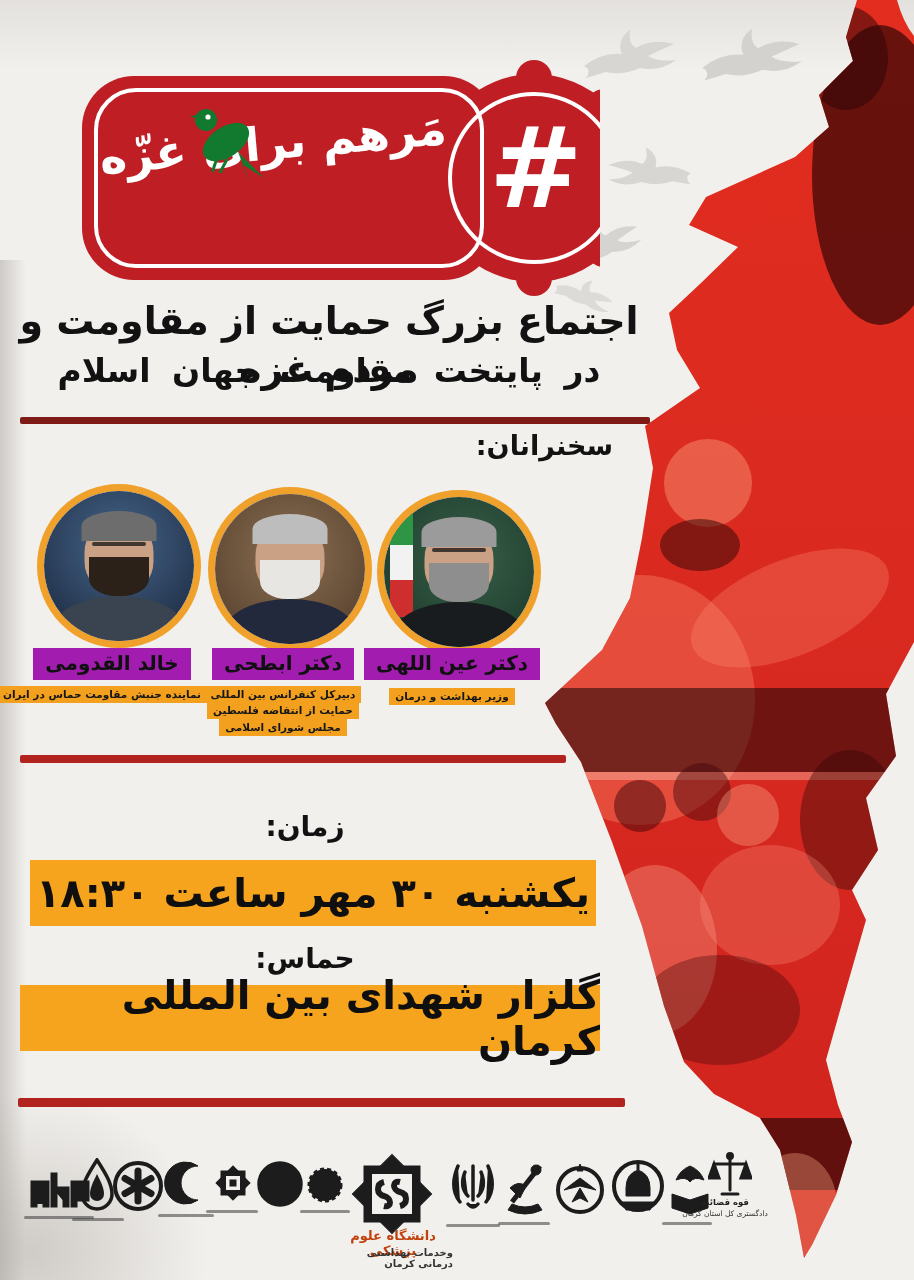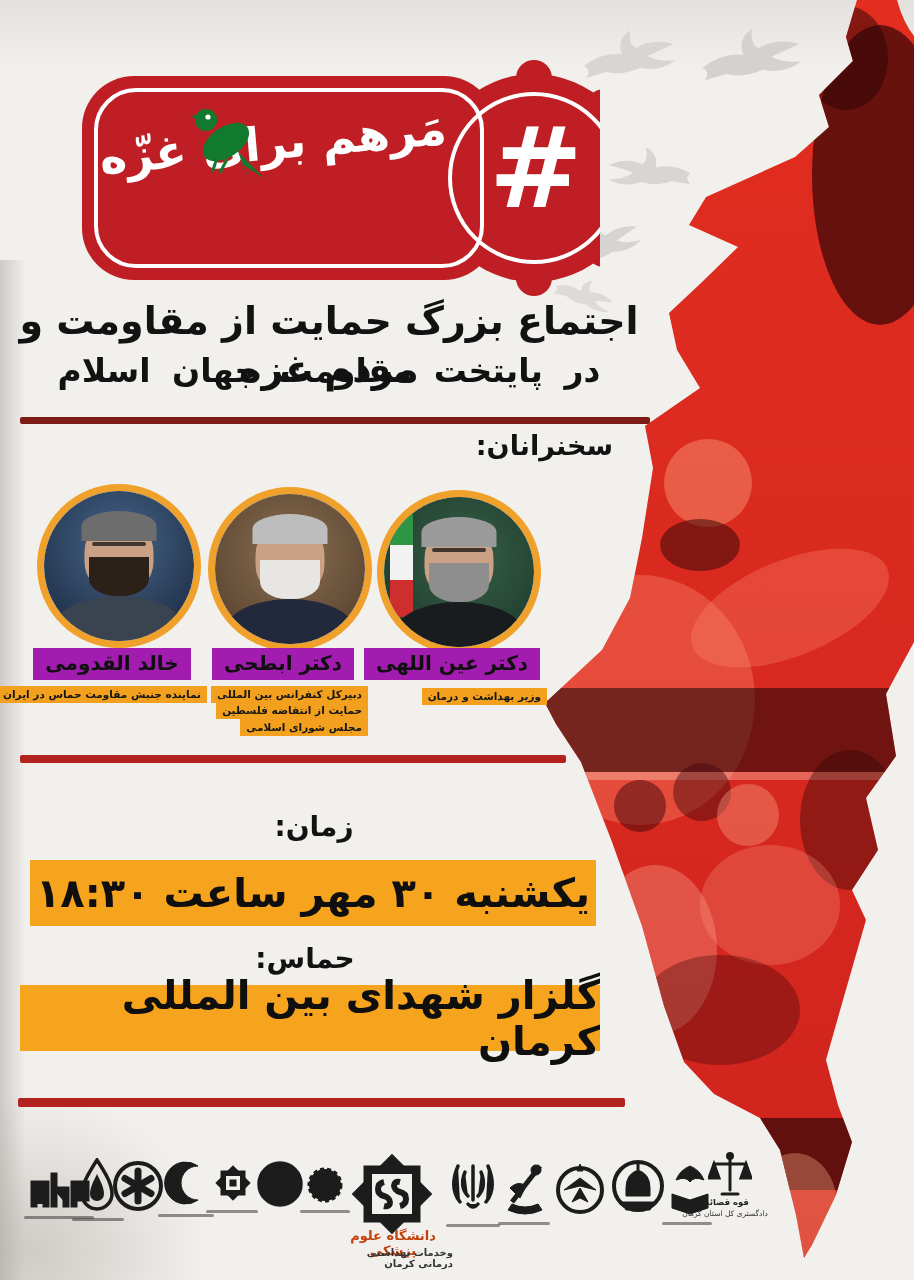--- a/index.html
+++ b/index.html
@@ -73,29 +73,29 @@
   .sp3 .photo-inner{background:radial-gradient(circle at 55% 40%, #37604a, #1f3c2c 80%);}
   .sp3 .ph-hair{background:#9b9b9b;}
   .sp3 .ph-beard{background:#8e8e8e;}
   .sp3 .ph-body{background:#191c1f;}
   .ph-flag{position:absolute;left:4%;top:8%;width:15%;height:72%;border-radius:3px;
     background:linear-gradient(to bottom,#2d9543 33%,#f2f2f2 33%,#f2f2f2 66%,#cf2e2e 66%);}
 
   .name-wrap{position:absolute;width:180px;text-align:center;}
   .name-bar{display:inline-block;background:#a21caf;color:#101010;
     font-size:20px;font-weight:bold;padding:3px 12px 5px;}
-  .role-wrap{position:absolute;width:190px;text-align:right;font-size:10.5px;font-weight:bold;
+  .role-wrap{position:absolute;width:190px;text-align:center;font-size:10.5px;font-weight:bold;
     line-height:1.55;}
   .role-bar{background:#f2a01e;color:#161616;padding:2px 6px 3px;
     -webkit-box-decoration-break:clone;box-decoration-break:clone;}
   .nowrap{white-space:nowrap;}
 
   
   .section-label{position:absolute;width:160px;text-align:center;font-size:28px;font-weight:bold;}
-  .label-time{left:234px;top:810px;}
+  .label-time{left:225px;top:810px;}
   .label-place{left:225px;top:942px;}
   .big-bar{position:absolute;background:#f6a41e;display:flex;align-items:center;justify-content:center;
     font-weight:bold;color:#0f0f0f;}
   .bar-time{left:30px;top:860px;width:566px;height:66px;font-size:40px;}
   .bar-place{left:20px;top:985px;width:580px;height:66px;font-size:40px;}
 
   
   .logo{position:absolute;}
   .logo svg{fill:#1c1c1c;stroke:#1c1c1c;}
   .micro-caption{position:absolute;height:3px;background:rgba(60,60,60,.55);border-radius:2px;}

